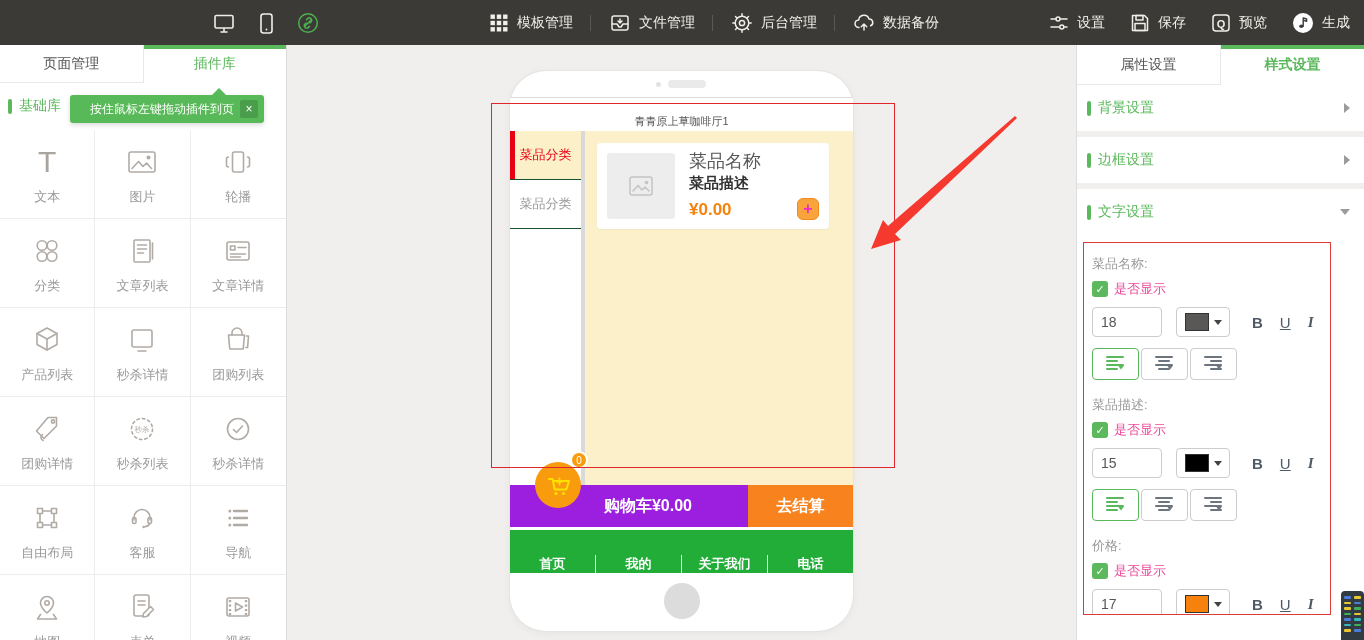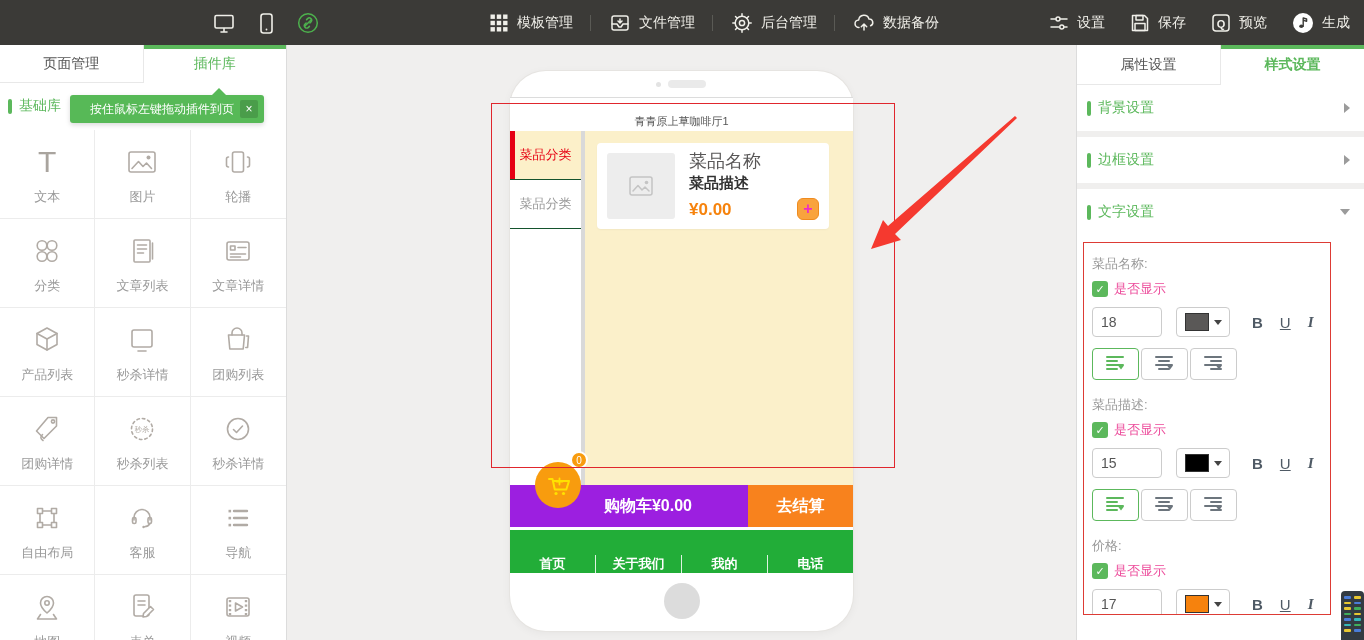--- a/index.html
+++ b/index.html
@@ -503,22 +503,22 @@
           <path d="M6,9 h3.5 l2.3,10.5 h11.5 l2.7,-8.5 H10"></path>
           <circle cx="13" cy="23.5" r="1.6" fill="#ffe100" stroke="none"></circle>
           <circle cx="20.5" cy="23.5" r="1.6" fill="#ffe100" stroke="none"></circle>
           <path d="M16.5,8.5 v6 M13.5,11.5 h6" stroke-width="1.8"></path>
         </svg>
       </div>
       <div class="cart-badge">0</div>
     </div>
     <div class="p-nav">
         <div class="pnav-item">首页</div>
+        <div class="pnav-item">我的</div>
         <div class="pnav-item">关于我们</div>
-        <div class="pnav-item">我的</div>
         <div class="pnav-item">电话</div>
       </div>
     <div class="p-home"></div>
   </div>
   <div class="sel-rect"></div>
   <svg class="arrow-svg" width="789" height="595" viewBox="0 0 789 595">
     <polygon points="728,71 601,181 596,175 584,204 614,195 608,189 730,73" fill="#f5392f"></polygon>
   </svg>
 </div>
 

